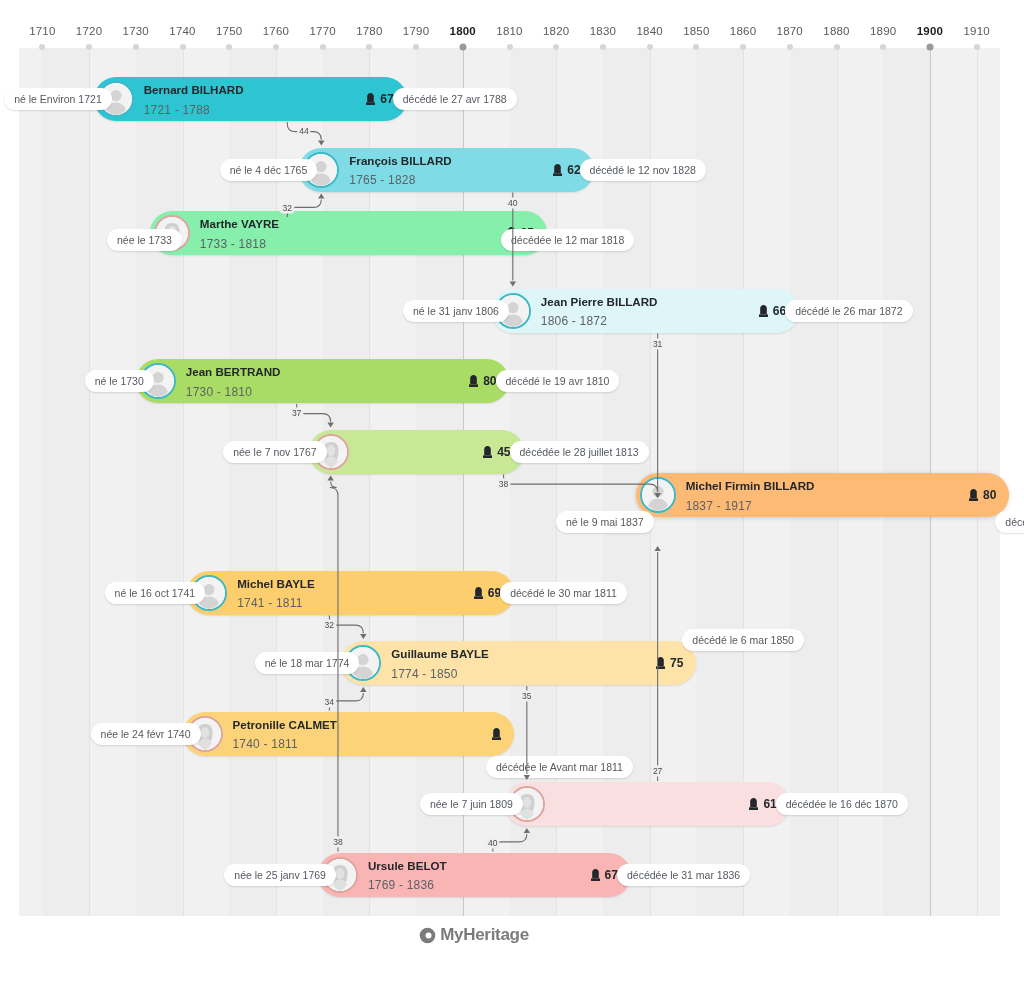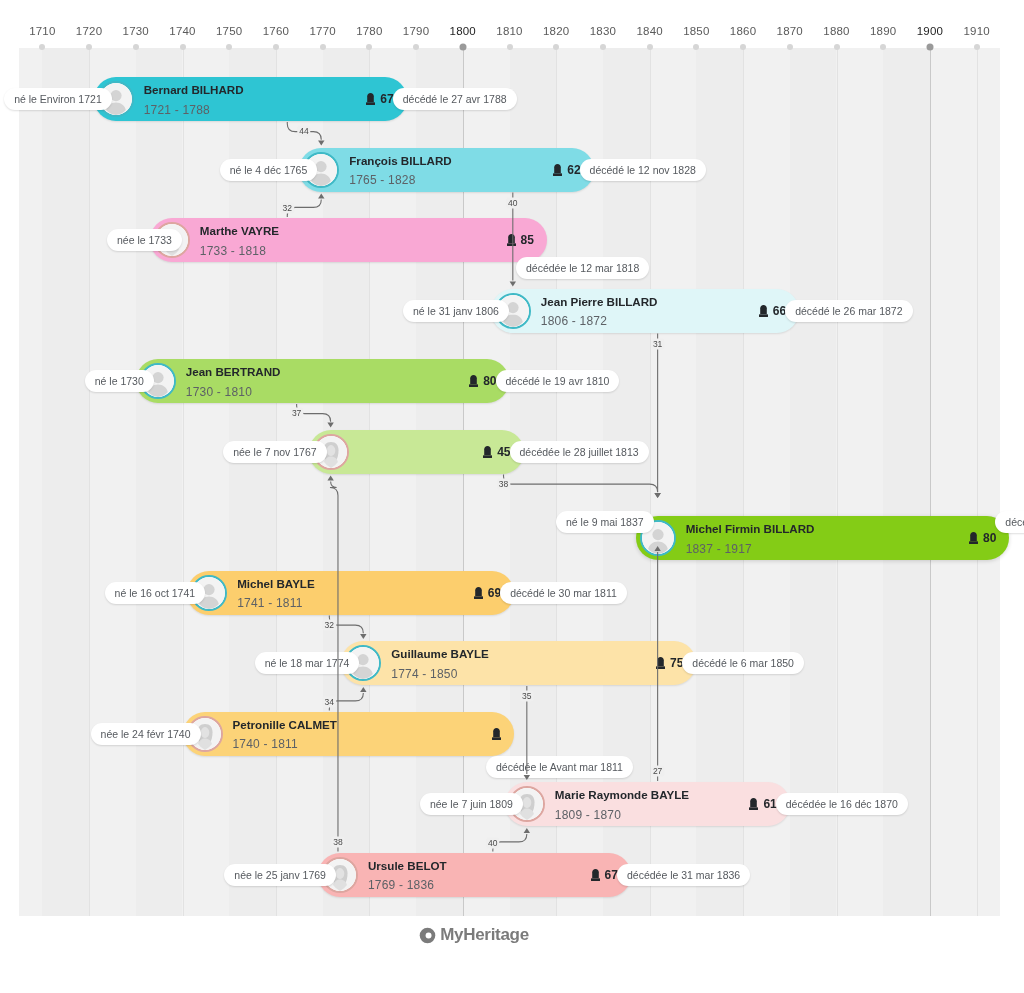--- a/index.html
+++ b/index.html
@@ -15,21 +15,21 @@
   
   #axis {
     position: absolute; left: 0; top: 0; width: 1024px; height: 48px;
     background: #ffffff;
   }
   .axis-tick-label {
     position: absolute; top: 31px; transform: translate(-50%, -50%);
     font-size: 11.5px; color: #5a5a5a; white-space: nowrap;
     letter-spacing: .2px;
   }
-  .axis-tick-label.major { font-weight: normal; color: #1d1d1d; }
+  .axis-tick-label.major { font-weight: bold; color: #1d1d1d; }
 
   
   #grid {
     position: absolute; left: 19px; top: 48px;
     width: 981px; height: 868px;
     background: #f1f1f1;
     overflow: hidden;
   }
   .col-stripe {
     position: absolute; top: 0; bottom: 0;
@@ -214,40 +214,40 @@
         <span class="page-wrap">
           <svg class="grave-icon" width="9" height="12" viewBox="0 0 9 12">
             <path d="M4.5 0C2.6 0 1.2 1.4 1.2 3.3V9h6.6V3.3C7.8 1.4 6.4 0 4.5 0z" fill="#23272b"></path>
             <rect x="0" y="9.2" width="9" height="2.8" rx=".5" fill="#23272b"></rect>
           </svg>
           <span class="page-num">62</span>
         </span>
       </div>
       <div class="date-pill" style="top: 169.5px; left: 219.629px;">né le 4 déc 1765</div>
       <div class="date-pill" style="top: 169.5px; left: 579.586px;">décédé le 12 nov 1828</div>
-      <div class="person" style="left: 149.8px; top: 218px; width: 397.071px; background: #f9a8d4;">
+      <div class="person" style="left: 149.8px; top: 211px; width: 397.071px; background: #86efac;">
         <span class="avatar female">
           <svg width="32" height="32" viewBox="0 0 32 32">
             <circle cx="16" cy="16" r="16" fill="#f3f3f3"></circle>
             <path d="M16 6c-5 0-7.5 3.4-7.5 8.2 0 5 1 8 2.6 10.5h9.8c1.6-2.5 2.6-5.5 2.6-10.5C23.5 9.4 21 6 16 6z" fill="#cfcfcf"></path>
             <ellipse cx="16" cy="14.5" rx="4.3" ry="5.4" fill="#e2e2e2"></ellipse>
             <path d="M16 20.5c-3.6 0-6.2 2.3-6.9 5.6A16 16 0 0 0 16 32a16 16 0 0 0 6.9-5.9c-.7-3.3-3.3-5.6-6.9-5.6z" fill="#e0e0e0"></path>
           </svg>
         </span>
         <span class="ptext"><span class="pname">Marthe VAYRE</span><br><span class="pyears">1733 - 1818</span></span>
         <span class="page-wrap">
           <svg class="grave-icon" width="9" height="12" viewBox="0 0 9 12">
             <path d="M4.5 0C2.6 0 1.2 1.4 1.2 3.3V9h6.6V3.3C7.8 1.4 6.4 0 4.5 0z" fill="#23272b"></path>
             <rect x="0" y="9.2" width="9" height="2.8" rx=".5" fill="#23272b"></rect>
           </svg>
           <span class="page-num">85</span>
         </span>
       </div>
       <div class="date-pill" style="top: 240px; left: 107px;">née le 1733</div>
-      <div class="date-pill" style="top: 240px; left: 516px; margin-top: 28px;">décédée le 12 mar 1818</div>
+      <div class="date-pill" style="top: 240px; left: 501px;">décédée le 12 mar 1818</div>
       <div class="person" style="left: 490.814px; top: 288.5px; width: 308.314px; background: rgb(223, 246, 248);">
         <span class="avatar male">
           <svg width="32" height="32" viewBox="0 0 32 32">
             <circle cx="16" cy="16" r="16" fill="#f3f3f3"></circle>
             <circle cx="16" cy="12.6" r="5.6" fill="#d4d4d4"></circle>
             <path d="M16 19.4c-5 0-9 3.2-9.8 7.6A16 16 0 0 0 16 32a16 16 0 0 0 9.8-5c-.8-4.4-4.8-7.6-9.8-7.6z" fill="#d4d4d4"></path>
           </svg>
         </span>
         <span class="ptext"><span class="pname">Jean Pierre BILLARD</span><br><span class="pyears">1806 - 1872</span></span>
         <span class="page-wrap">
@@ -291,21 +291,21 @@
         <span class="page-wrap">
           <svg class="grave-icon" width="9" height="12" viewBox="0 0 9 12">
             <path d="M4.5 0C2.6 0 1.2 1.4 1.2 3.3V9h6.6V3.3C7.8 1.4 6.4 0 4.5 0z" fill="#23272b"></path>
             <rect x="0" y="9.2" width="9" height="2.8" rx=".5" fill="#23272b"></rect>
           </svg>
           <span class="page-num">45</span>
         </span>
       </div>
       <div class="date-pill" style="top: 451.5px; left: 223.129px;">née le 7 nov 1767</div>
       <div class="date-pill" style="top: 451.5px; left: 509.514px;">décédée le 28 juillet 1813</div>
-      <div class="person" style="left: 635.629px; top: 516px; width: 373.714px; background: #84cc16; box-shadow: rgba(0, 0, 0, 0.16) 0px 1px 4px;">
+      <div class="person" style="left: 635.629px; top: 473px; width: 373.714px; background: #fdba74; box-shadow: rgba(0, 0, 0, 0.16) 0px 1px 4px;">
         <span class="avatar male">
           <svg width="32" height="32" viewBox="0 0 32 32">
             <circle cx="16" cy="16" r="16" fill="#f3f3f3"></circle>
             <circle cx="16" cy="12.6" r="5.6" fill="#d4d4d4"></circle>
             <path d="M16 19.4c-5 0-9 3.2-9.8 7.6A16 16 0 0 0 16 32a16 16 0 0 0 9.8-5c-.8-4.4-4.8-7.6-9.8-7.6z" fill="#d4d4d4"></path>
           </svg>
         </span>
         <span class="ptext"><span class="pname">Michel Firmin BILLARD</span><br><span class="pyears">1837 - 1917</span></span>
         <span class="page-wrap">
           <svg class="grave-icon" width="9" height="12" viewBox="0 0 9 12">
@@ -347,21 +347,21 @@
         <span class="ptext"><span class="pname">Guillaume BAYLE</span><br><span class="pyears">1774 - 1850</span></span>
         <span class="page-wrap">
           <svg class="grave-icon" width="9" height="12" viewBox="0 0 9 12">
             <path d="M4.5 0C2.6 0 1.2 1.4 1.2 3.3V9h6.6V3.3C7.8 1.4 6.4 0 4.5 0z" fill="#23272b"></path>
             <rect x="0" y="9.2" width="9" height="2.8" rx=".5" fill="#23272b"></rect>
           </svg>
           <span class="page-num">75</span>
         </span>
       </div>
       <div class="date-pill" style="top: 663px; left: 254.672px;">né le 18 mar 1774</div>
-      <div class="date-pill" style="top: 663px; left: 682.357px;">décédé le 6 mar 1850</div>
+      <div class="date-pill" style="top: 640px; left: 682.357px;">décédé le 6 mar 1850</div>
       <div class="person" style="left: 182.5px; top: 711.5px; width: 331.671px; background: rgb(252, 211, 120);">
         <span class="avatar female">
           <svg width="32" height="32" viewBox="0 0 32 32">
             <circle cx="16" cy="16" r="16" fill="#f3f3f3"></circle>
             <path d="M16 6c-5 0-7.5 3.4-7.5 8.2 0 5 1 8 2.6 10.5h9.8c1.6-2.5 2.6-5.5 2.6-10.5C23.5 9.4 21 6 16 6z" fill="#cfcfcf"></path>
             <ellipse cx="16" cy="14.5" rx="4.3" ry="5.4" fill="#e2e2e2"></ellipse>
             <path d="M16 20.5c-3.6 0-6.2 2.3-6.9 5.6A16 16 0 0 0 16 32a16 16 0 0 0 6.9-5.9c-.7-3.3-3.3-5.6-6.9-5.6z" fill="#e0e0e0"></path>
           </svg>
         </span>
         <span class="ptext"><span class="pname">Petronille CALMET</span><br><span class="pyears">1740 - 1811</span></span>
@@ -376,21 +376,20 @@
       <div class="date-pill" style="top: 733.5px; left: 486px; margin-top: 33px;">décédée le Avant mar 1811</div>
       <div class="person" style="left: 504.829px; top: 782px; width: 284.957px; background: rgb(250, 223, 224);">
         <span class="avatar female">
           <svg width="32" height="32" viewBox="0 0 32 32">
             <circle cx="16" cy="16" r="16" fill="#f3f3f3"></circle>
             <path d="M16 6c-5 0-7.5 3.4-7.5 8.2 0 5 1 8 2.6 10.5h9.8c1.6-2.5 2.6-5.5 2.6-10.5C23.5 9.4 21 6 16 6z" fill="#cfcfcf"></path>
             <ellipse cx="16" cy="14.5" rx="4.3" ry="5.4" fill="#e2e2e2"></ellipse>
             <path d="M16 20.5c-3.6 0-6.2 2.3-6.9 5.6A16 16 0 0 0 16 32a16 16 0 0 0 6.9-5.9c-.7-3.3-3.3-5.6-6.9-5.6z" fill="#e0e0e0"></path>
           </svg>
         </span>
-        <span class="ptext"><span class="pname">Marie Raymonde BAYLE</span><br><span class="pyears">1809 - 1870</span></span>
         <span class="page-wrap">
           <svg class="grave-icon" width="9" height="12" viewBox="0 0 9 12">
             <path d="M4.5 0C2.6 0 1.2 1.4 1.2 3.3V9h6.6V3.3C7.8 1.4 6.4 0 4.5 0z" fill="#23272b"></path>
             <rect x="0" y="9.2" width="9" height="2.8" rx=".5" fill="#23272b"></rect>
           </svg>
           <span class="page-num">61</span>
         </span>
       </div>
       <div class="date-pill" style="top: 804px; left: 419.922px;">née le 7 juin 1809</div>
       <div class="date-pill" style="top: 804px; left: 775.786px;">décédée le 16 déc 1870</div>

